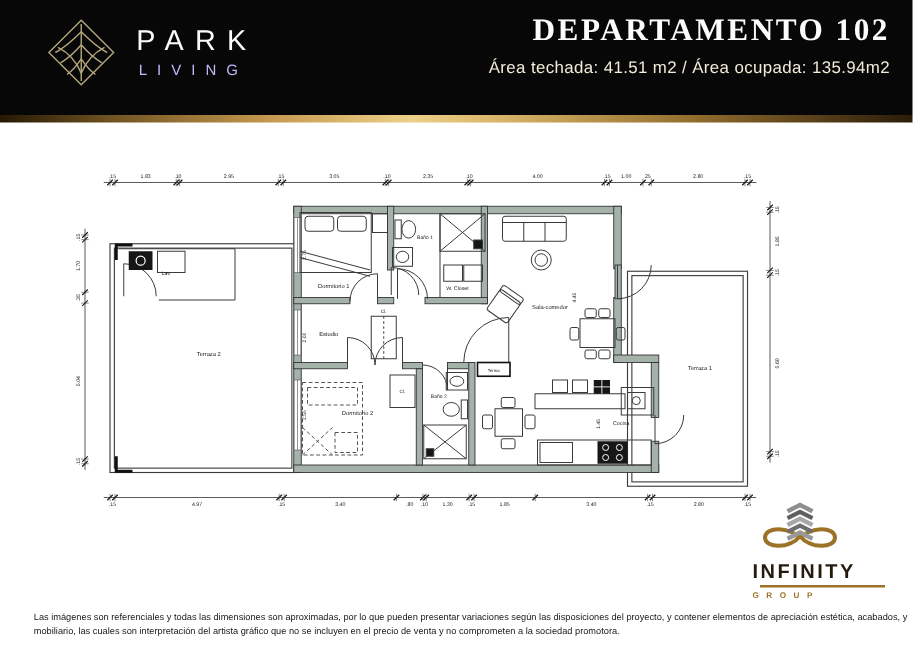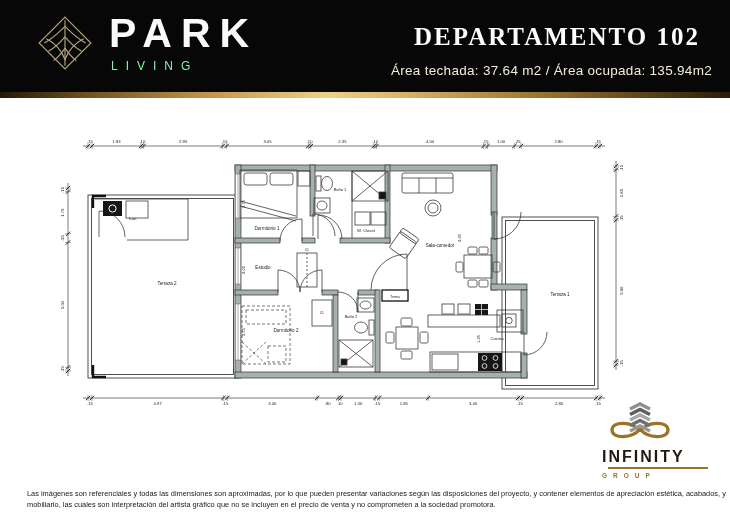--- a/index.html
+++ b/index.html
@@ -3,24 +3,24 @@
 <meta charset="utf-8">
 <style>
   html,body{margin:0;padding:0;background:#ffffff;}
   body{width:730px;height:516px;overflow:hidden;font-family:"Liberation Sans",sans-serif;}
   .page{position:relative;width:730px;height:516px;background:#ffffff;}
 
   
   .hdr{position:absolute;left:0;top:0;width:730px;height:92px;background:#070707;}
   .brand{position:absolute;left:36px;top:13px;display:flex;align-items:center;gap:15px;}
   .brand-txt{color:#fafafa;}
-  .brand-name{font-size:41px;letter-spacing:9px;font-weight:700;line-height:1;}
-  .brand-sub{font-size:12px;letter-spacing:8px;margin-top:5px;padding-left:2px;color:#86efac;}
+  .brand-name{font-size:23px;letter-spacing:9px;font-weight:400;line-height:1;}
+  .brand-sub{font-size:12px;letter-spacing:8px;margin-top:5px;padding-left:2px;color:#c4b5fd;}
   .unit{position:absolute;right:18px;top:11px;text-align:right;}
-  .unit-title{margin:12px;font-family:"Liberation Serif",serif;font-weight:700;font-size:25px;letter-spacing:2px;color:#fcfcfc;}
+  .unit-title{margin:0;font-family:"Liberation Serif",serif;font-weight:700;font-size:25px;letter-spacing:2px;color:#fcfcfc;}
   .unit-areas{margin-top:7px;font-size:13.5px;letter-spacing:.3px;color:#f3ecd9;}
   .gold-band{position:absolute;left:0;top:92px;width:730px;height:6px;
     background:linear-gradient(90deg,#241804 0%,#6f5220 12%,#c79a50 30%,#ecd089 45%,#d9b367 55%,#96702f 75%,#2a1c08 100%);}
 
   
   #plan{position:absolute;left:0;top:108px;font-family:"Liberation Sans",sans-serif;}
 
   
   .disclaimer{position:absolute;left:17px;top:478px;width:700px;font-size:7.4px;line-height:1.55;color:#181818;margin:10px;}
   .infinity{position:absolute;right:16px;top:399px;width:112px;text-align:left;}
@@ -48,21 +48,21 @@
           <path d="M10,24 C18,28 24,34 28,44 C32,34 38,28 46,24"></path>
         </g>
       </svg>
       <div class="brand-txt">
         <div class="brand-name">PARK</div>
         <div class="brand-sub">LIVING</div>
       </div>
     </div>
     <div class="unit">
       <h1 class="unit-title">DEPARTAMENTO 102</h1>
-      <div class="unit-areas">Área techada: 37.64 m2 / Área ocupada: 135.94m2</div>
+      <div class="unit-areas">Área techada: 41.51 m2 / Área ocupada: 135.94m2</div>
     </div>
   </div>
   <div class="gold-band"></div>
 
   <svg id="plan" viewBox="0 0 730 368" width="730" height="368">
 
     <g fill="none" stroke="#3c3c3c" stroke-width="0.9">
       <rect x="88" y="87" width="149" height="183"></rect>
       <rect x="91.5" y="90.5" width="142" height="176"></rect>
     </g>

